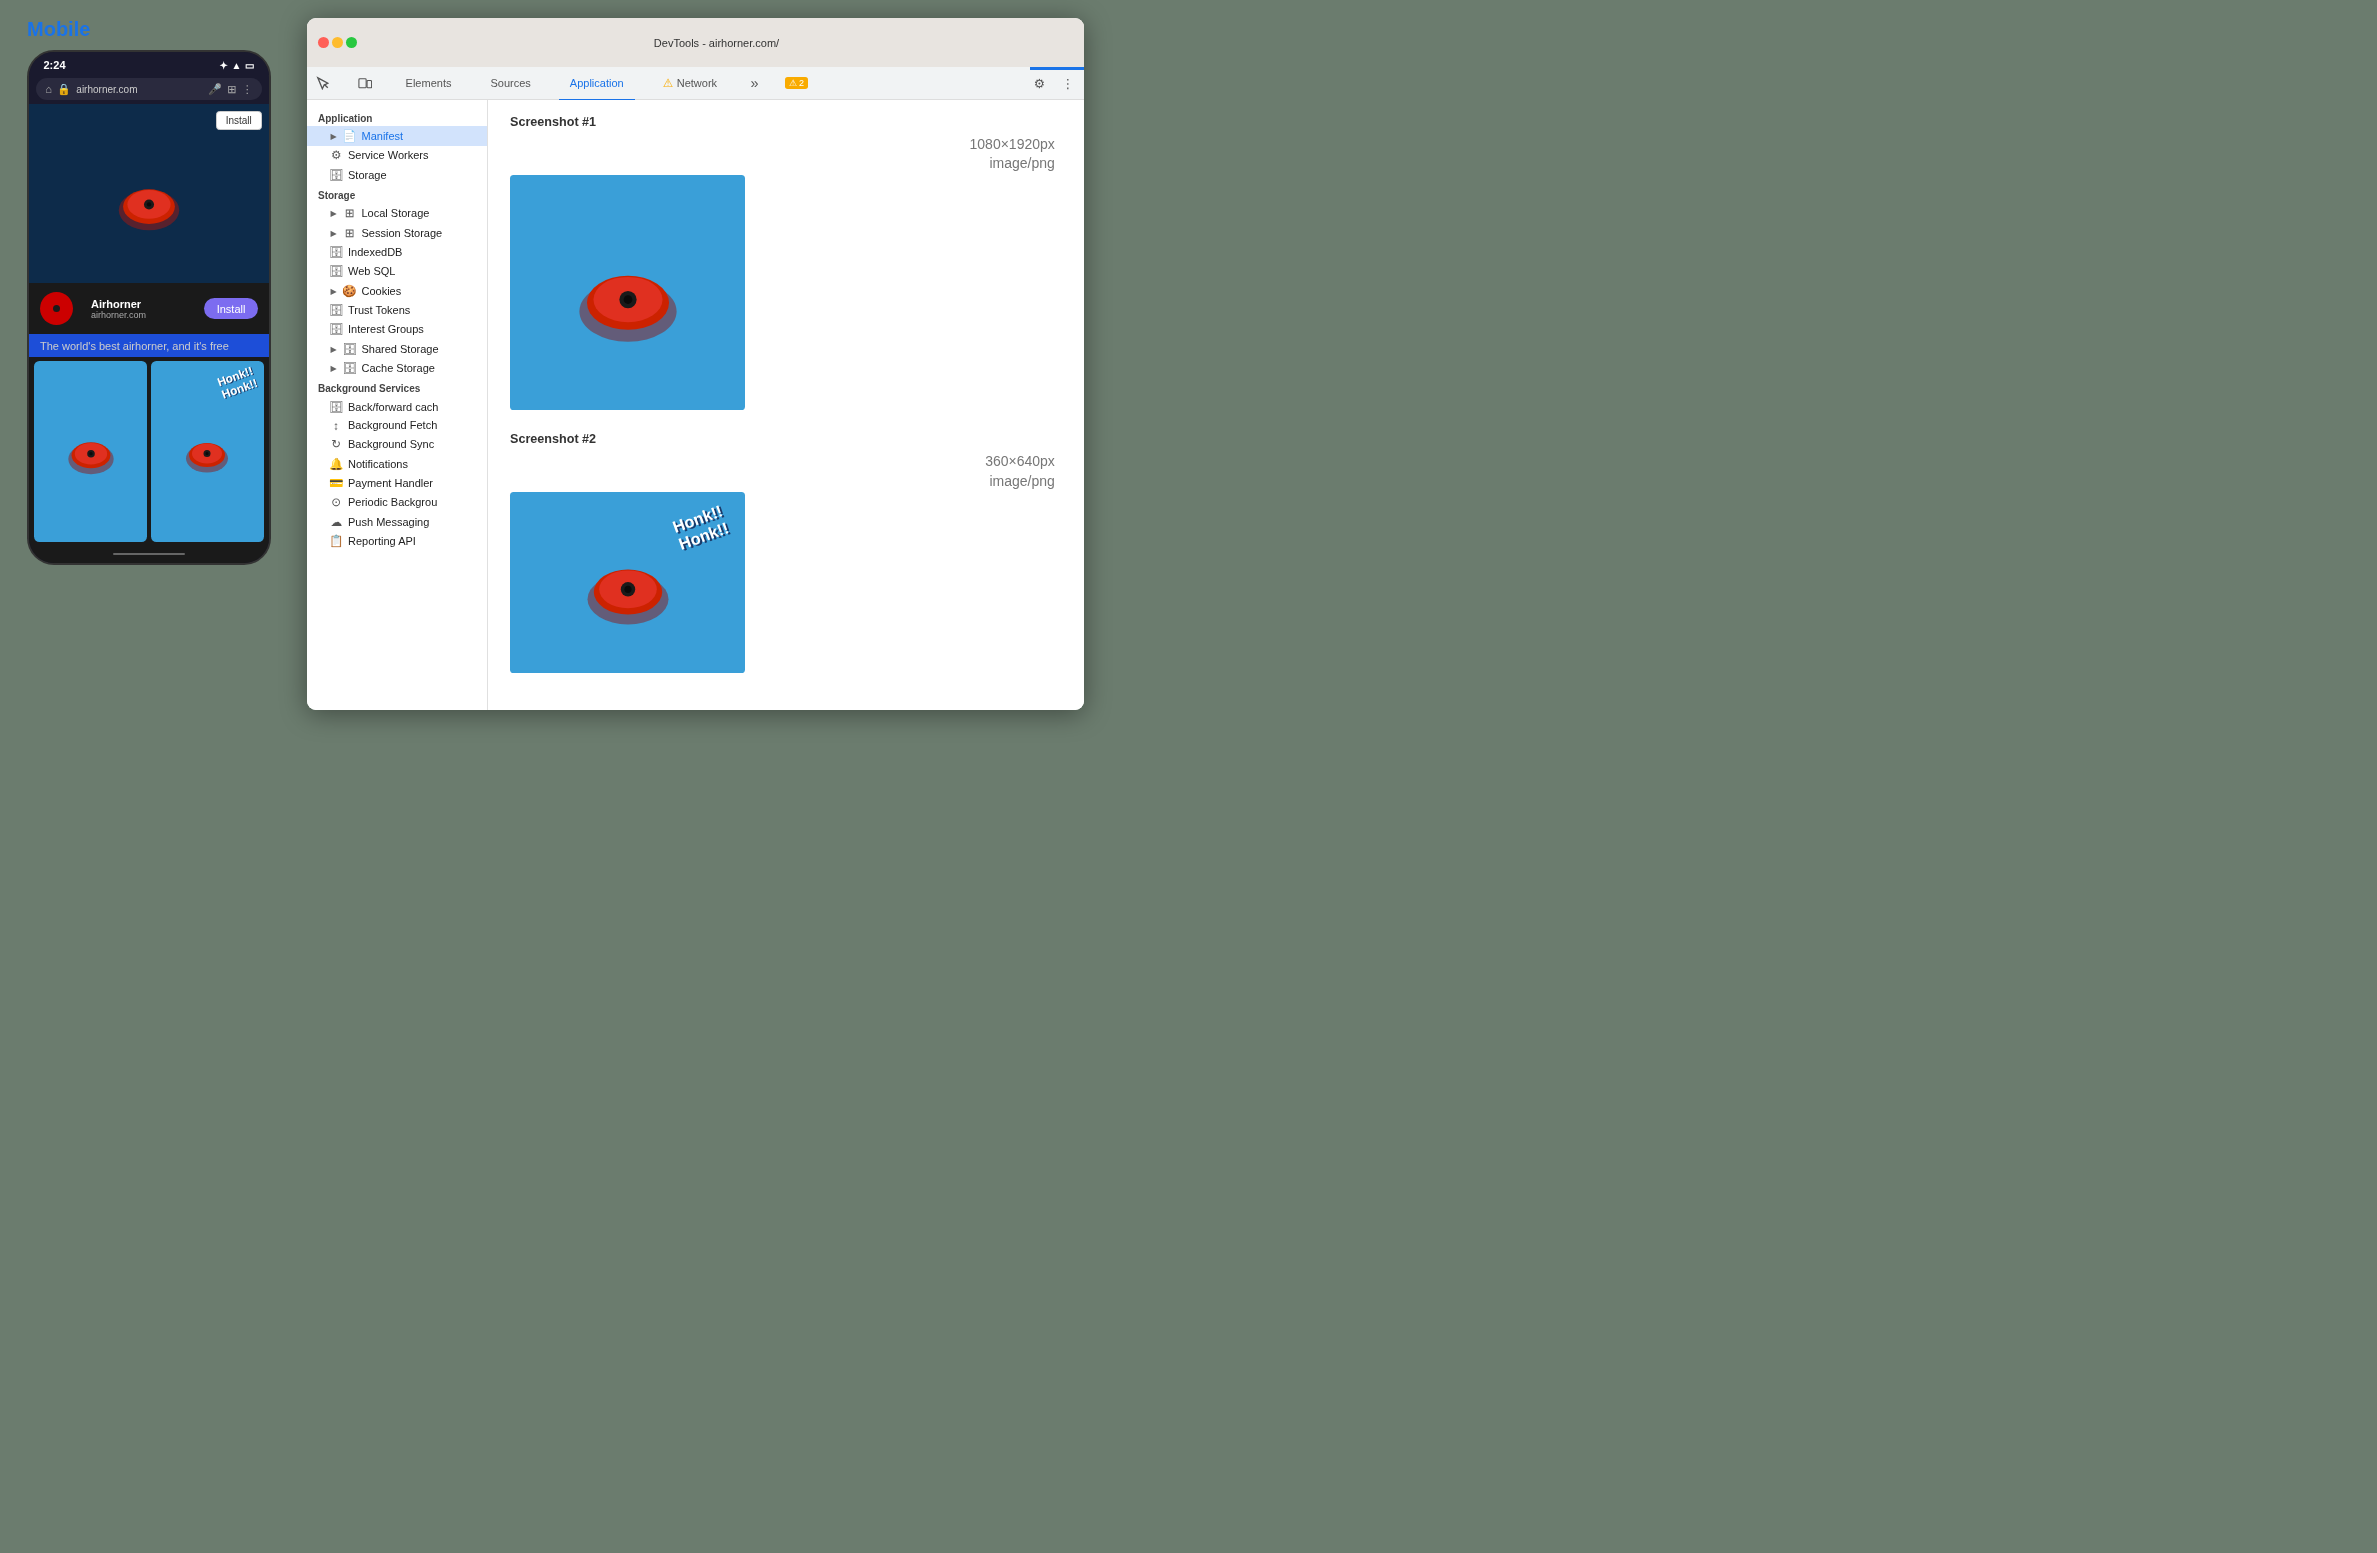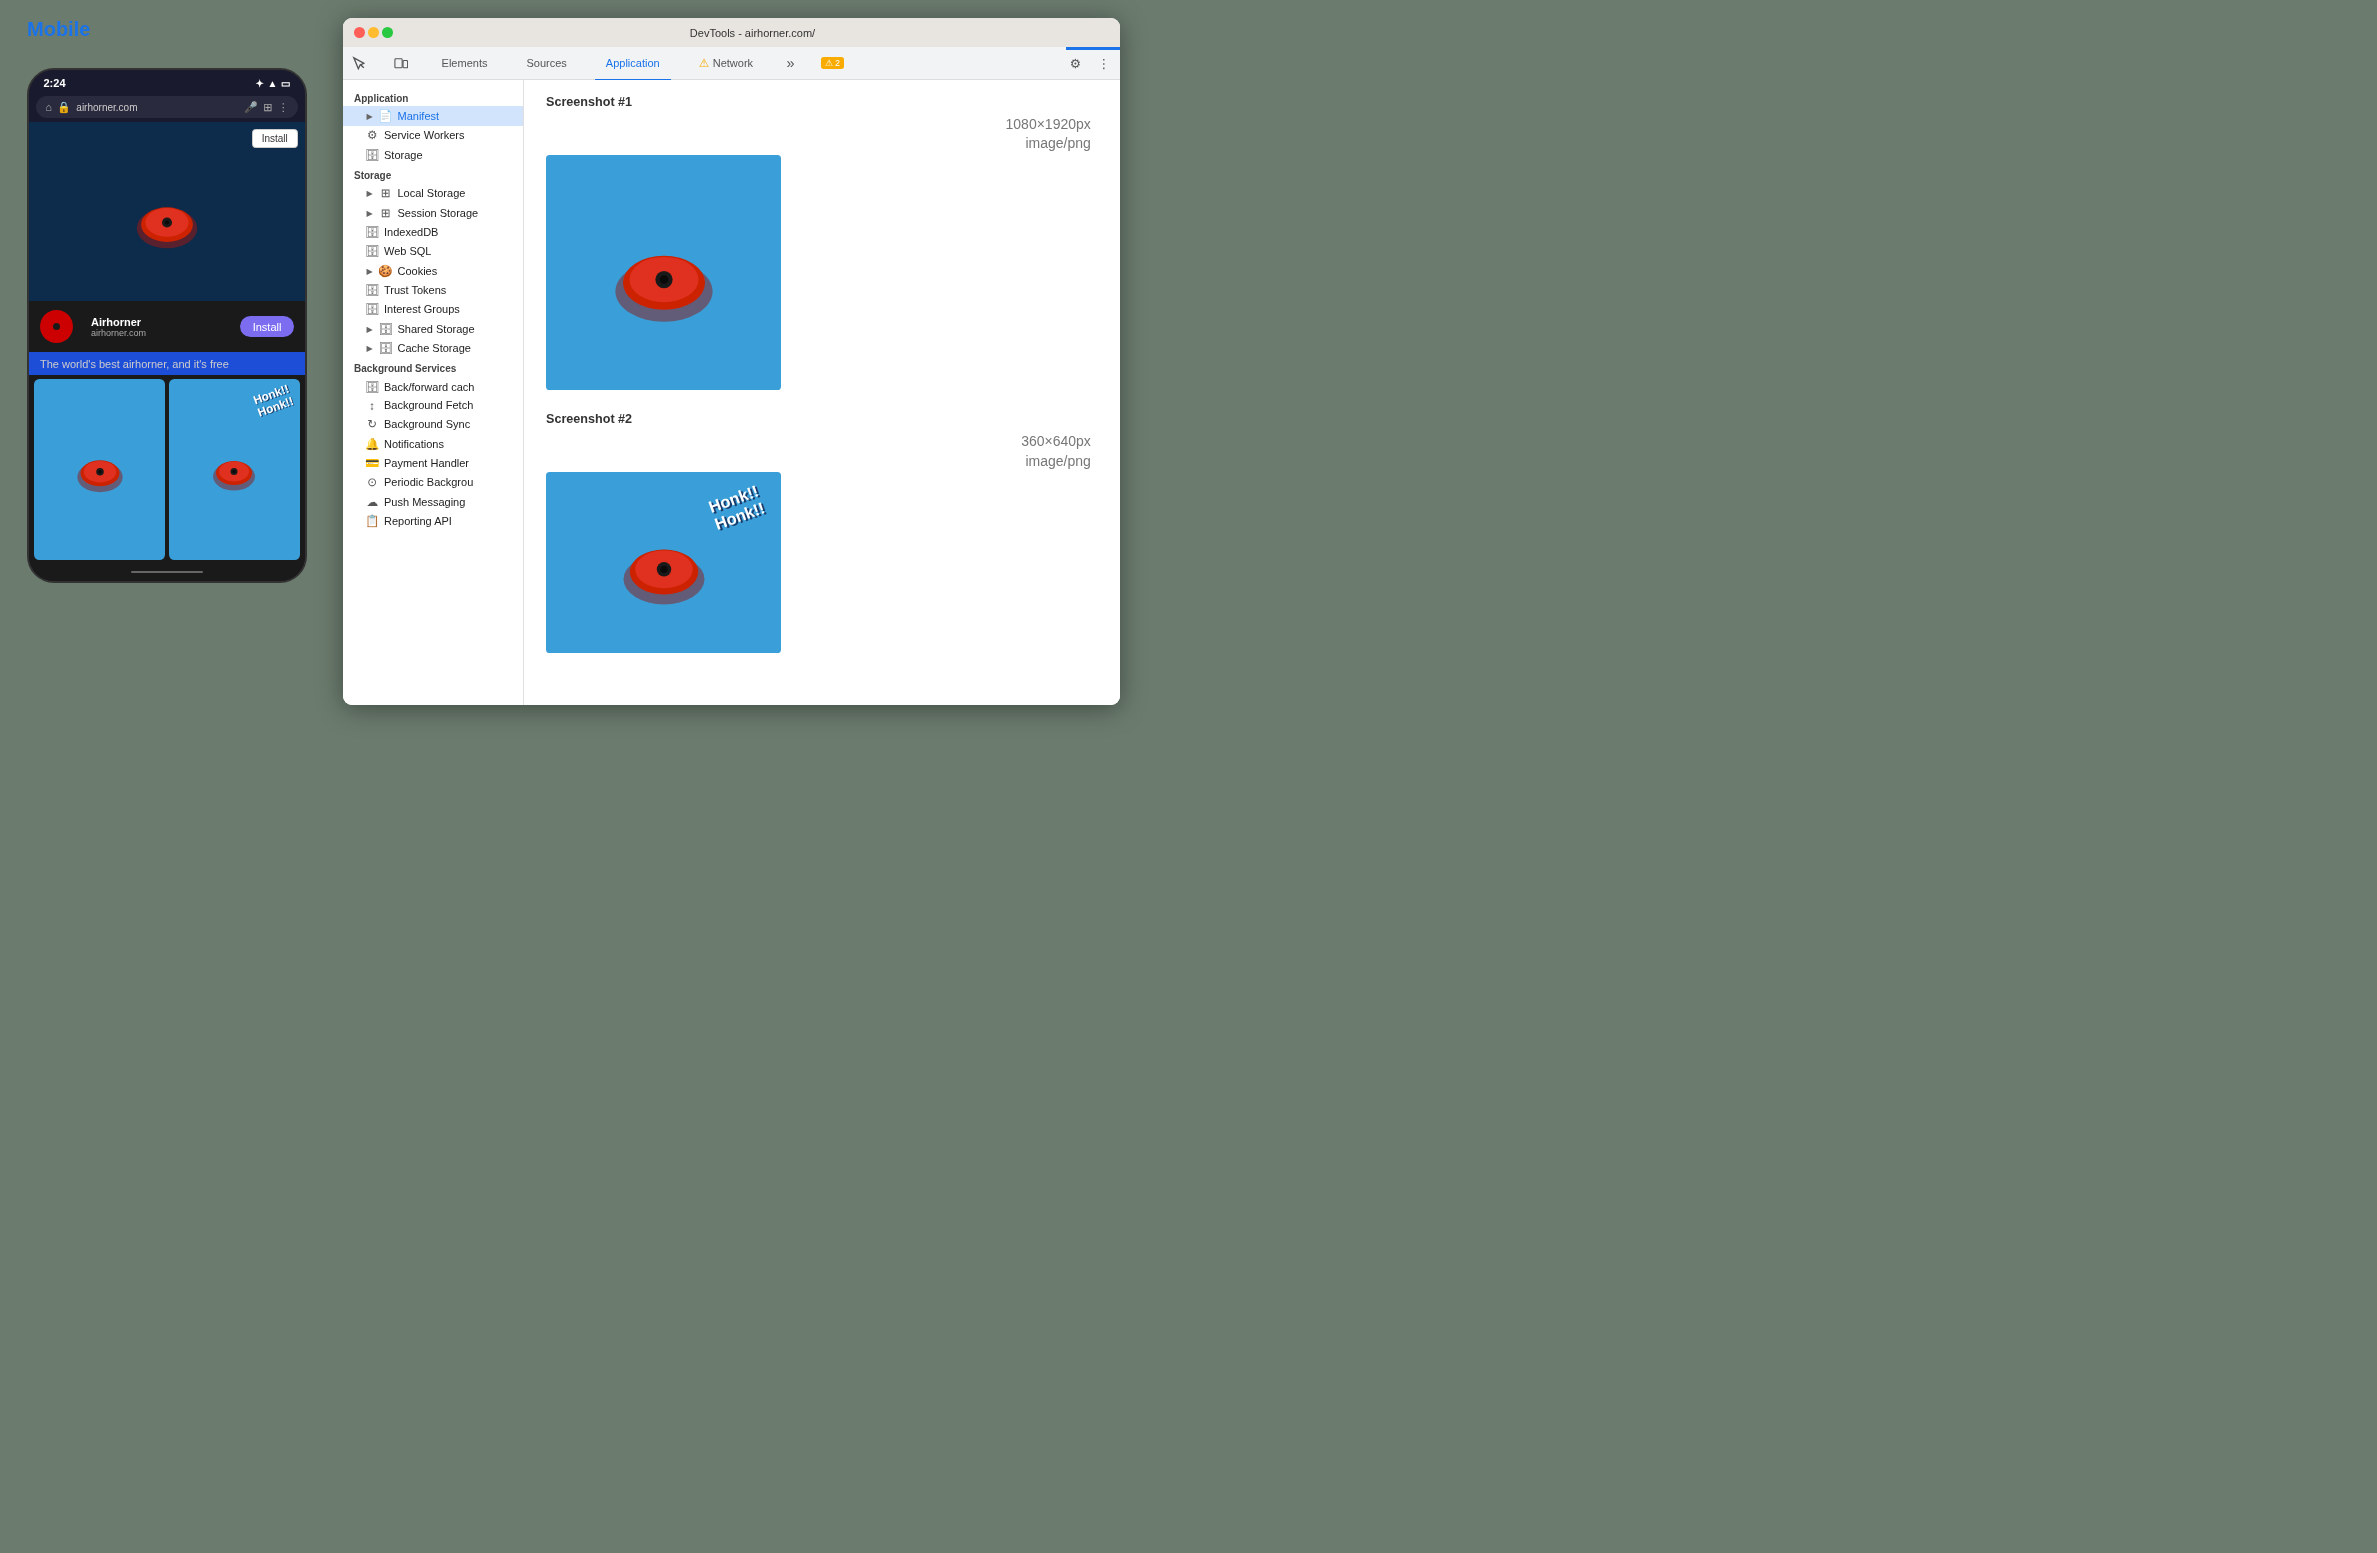--- a/index.html
+++ b/index.html
@@ -21,30 +21,29 @@
       align-items: flex-start;
       gap: 7.2px;
     }
     .mobile-label {
       color: #1a73e8;
       font-size: 20px;
       font-weight: 700;
       margin-bottom: 1.8px;
     }
     .phone-frame {
-      width: 280px;
+      width: 244px;
       height: 515px;
       background: #1a1a2e;
       border-radius: 27px;
       border: 2.7px solid #333;
       overflow: hidden;
       position: relative;
       display: flex;
       flex-direction: column;
-      margin-top: 18px;
     }
     .phone-status-bar {
       display: flex;
       justify-content: space-between;
       align-items: center;
       padding: 7.2px 14.5px 3.6px;
       background: #1a1a2e;
       color: white;
       font-size: 11px;
       font-weight: 600;
@@ -185,21 +184,21 @@
       min-height: 687px;
       background: white;
       border-radius: 9px;
       overflow: hidden;
       box-shadow: 0 3.6px 27px rgba(0,0,0,0.4);
       display: flex;
       flex-direction: column;
     }
     .devtools-titlebar {
       background: #e8e4e0;
-      height: 29px;
+      height: 49px;
       display: flex;
       align-items: center;
       padding: 0 11px;
       gap: 3px;
     }
     .traffic-light {
       width: 11px;
       height: 11px;
       border-radius: 50%;
     }

